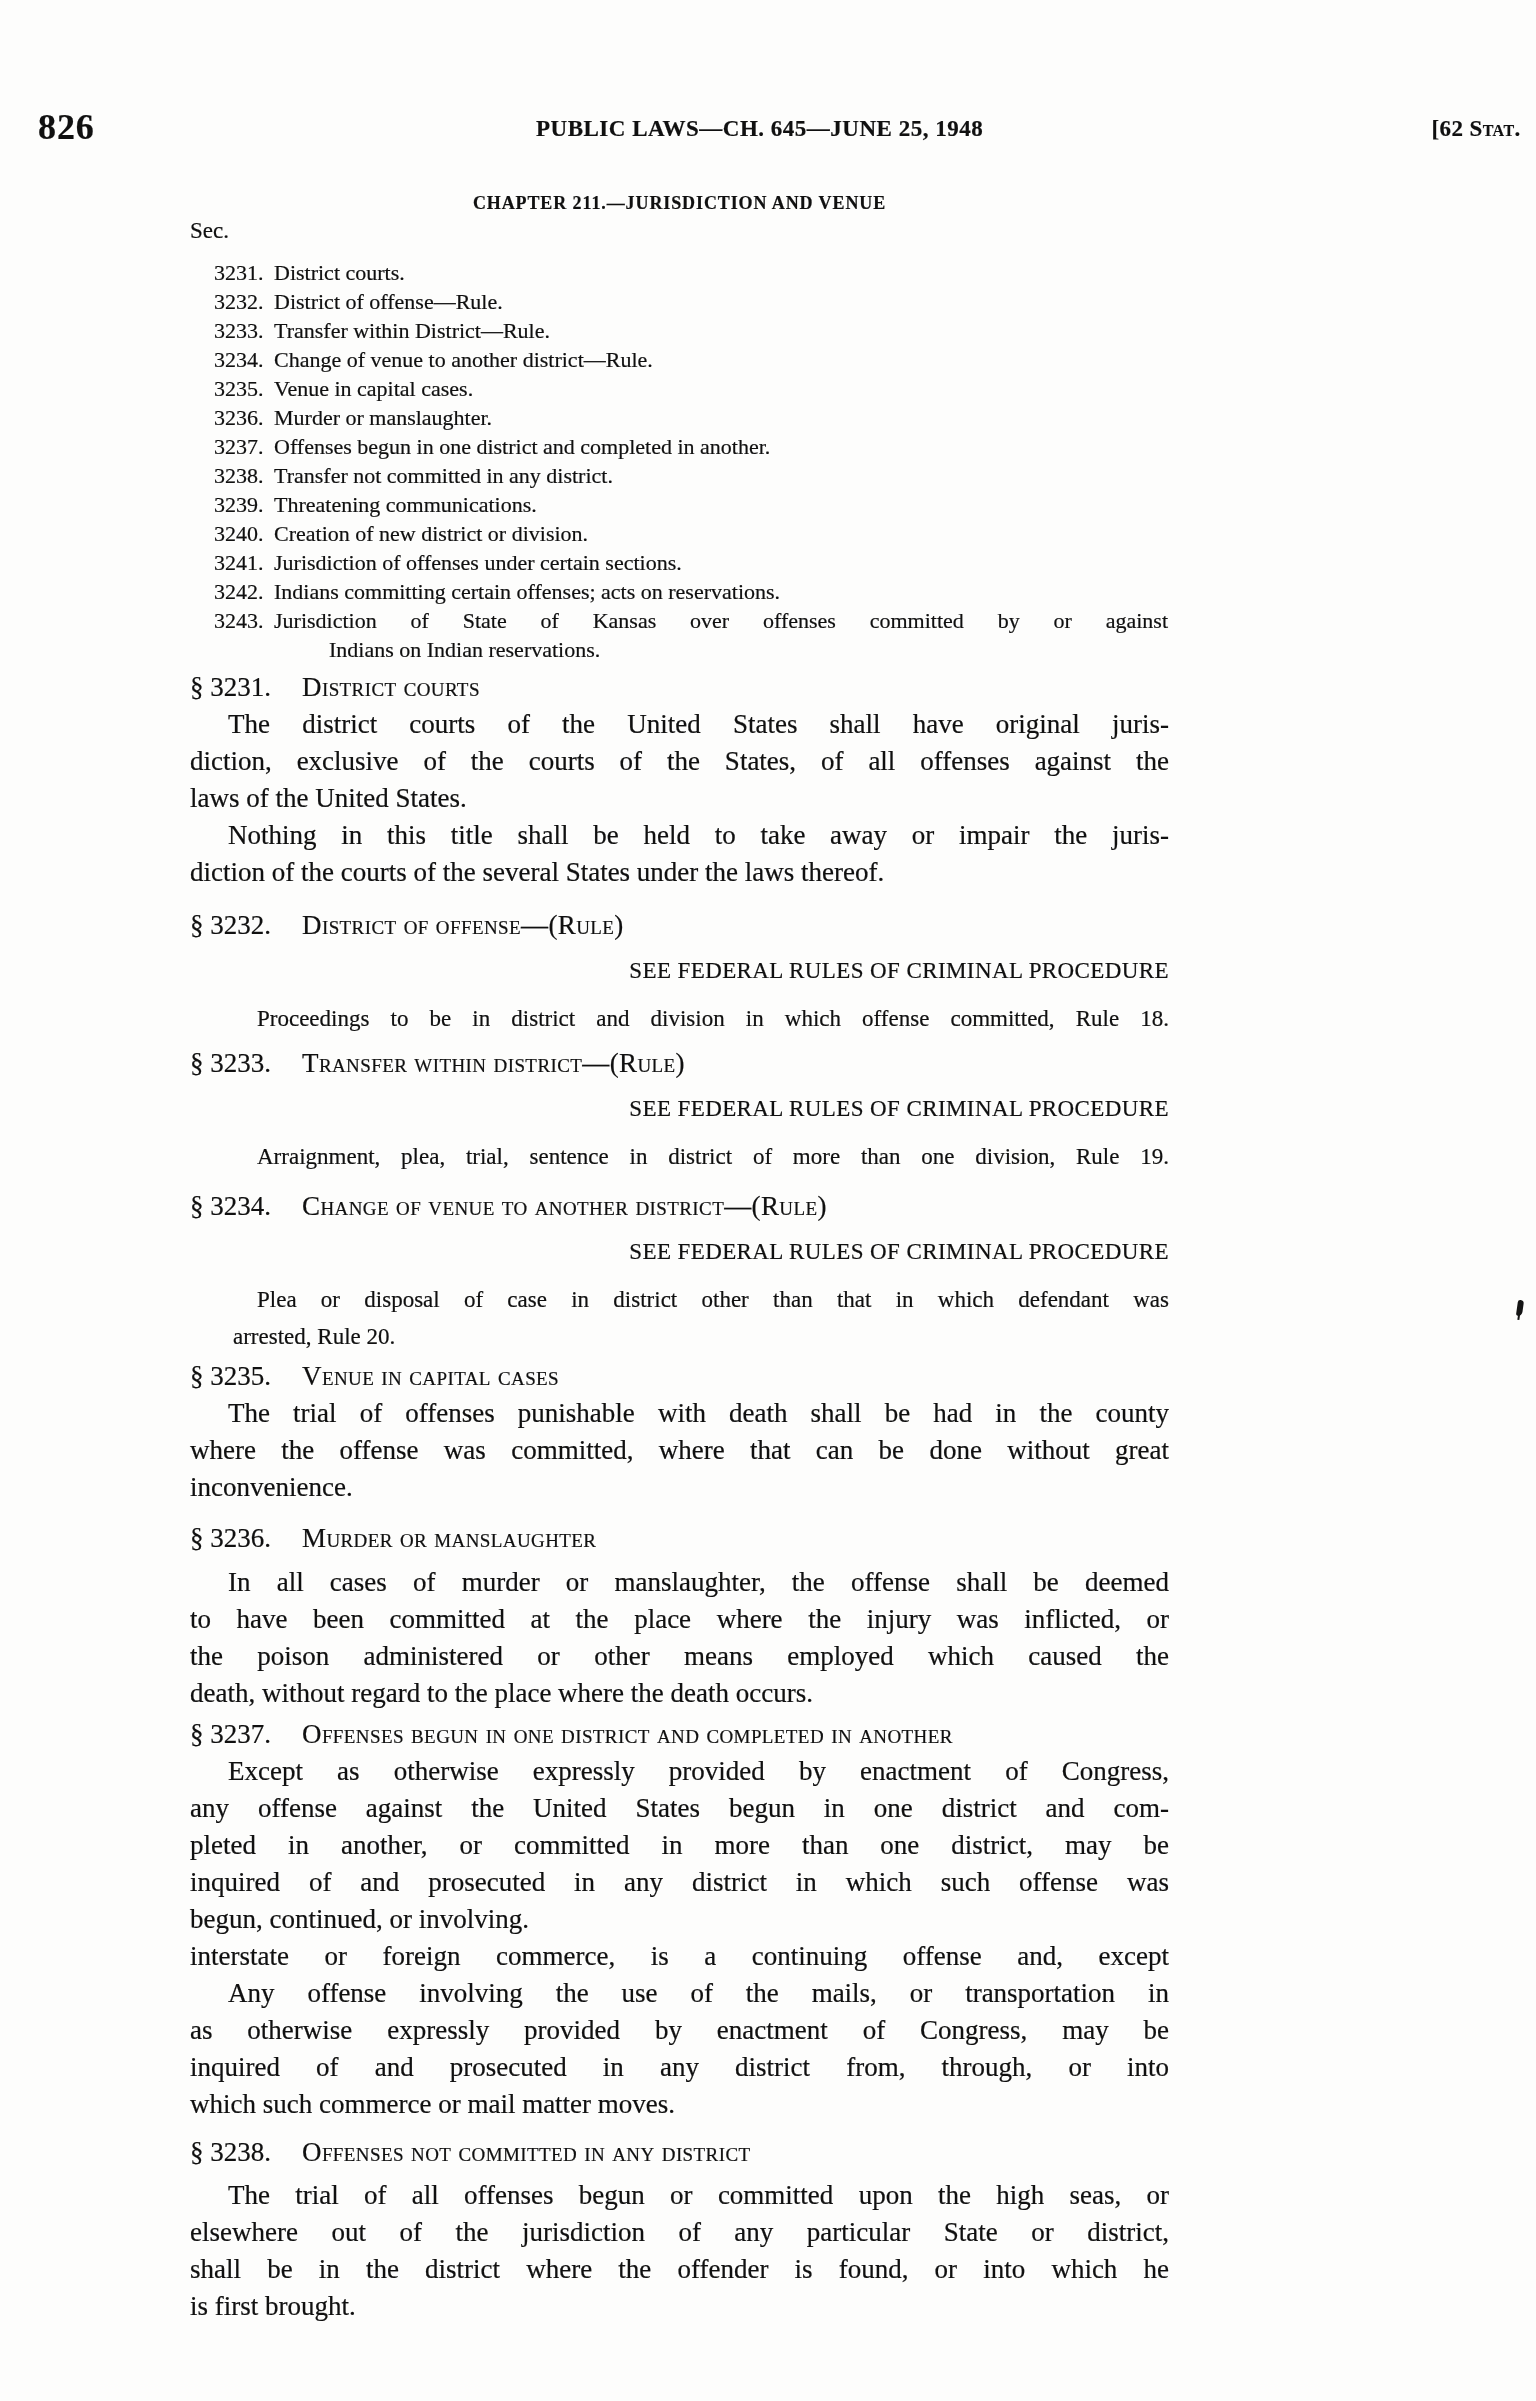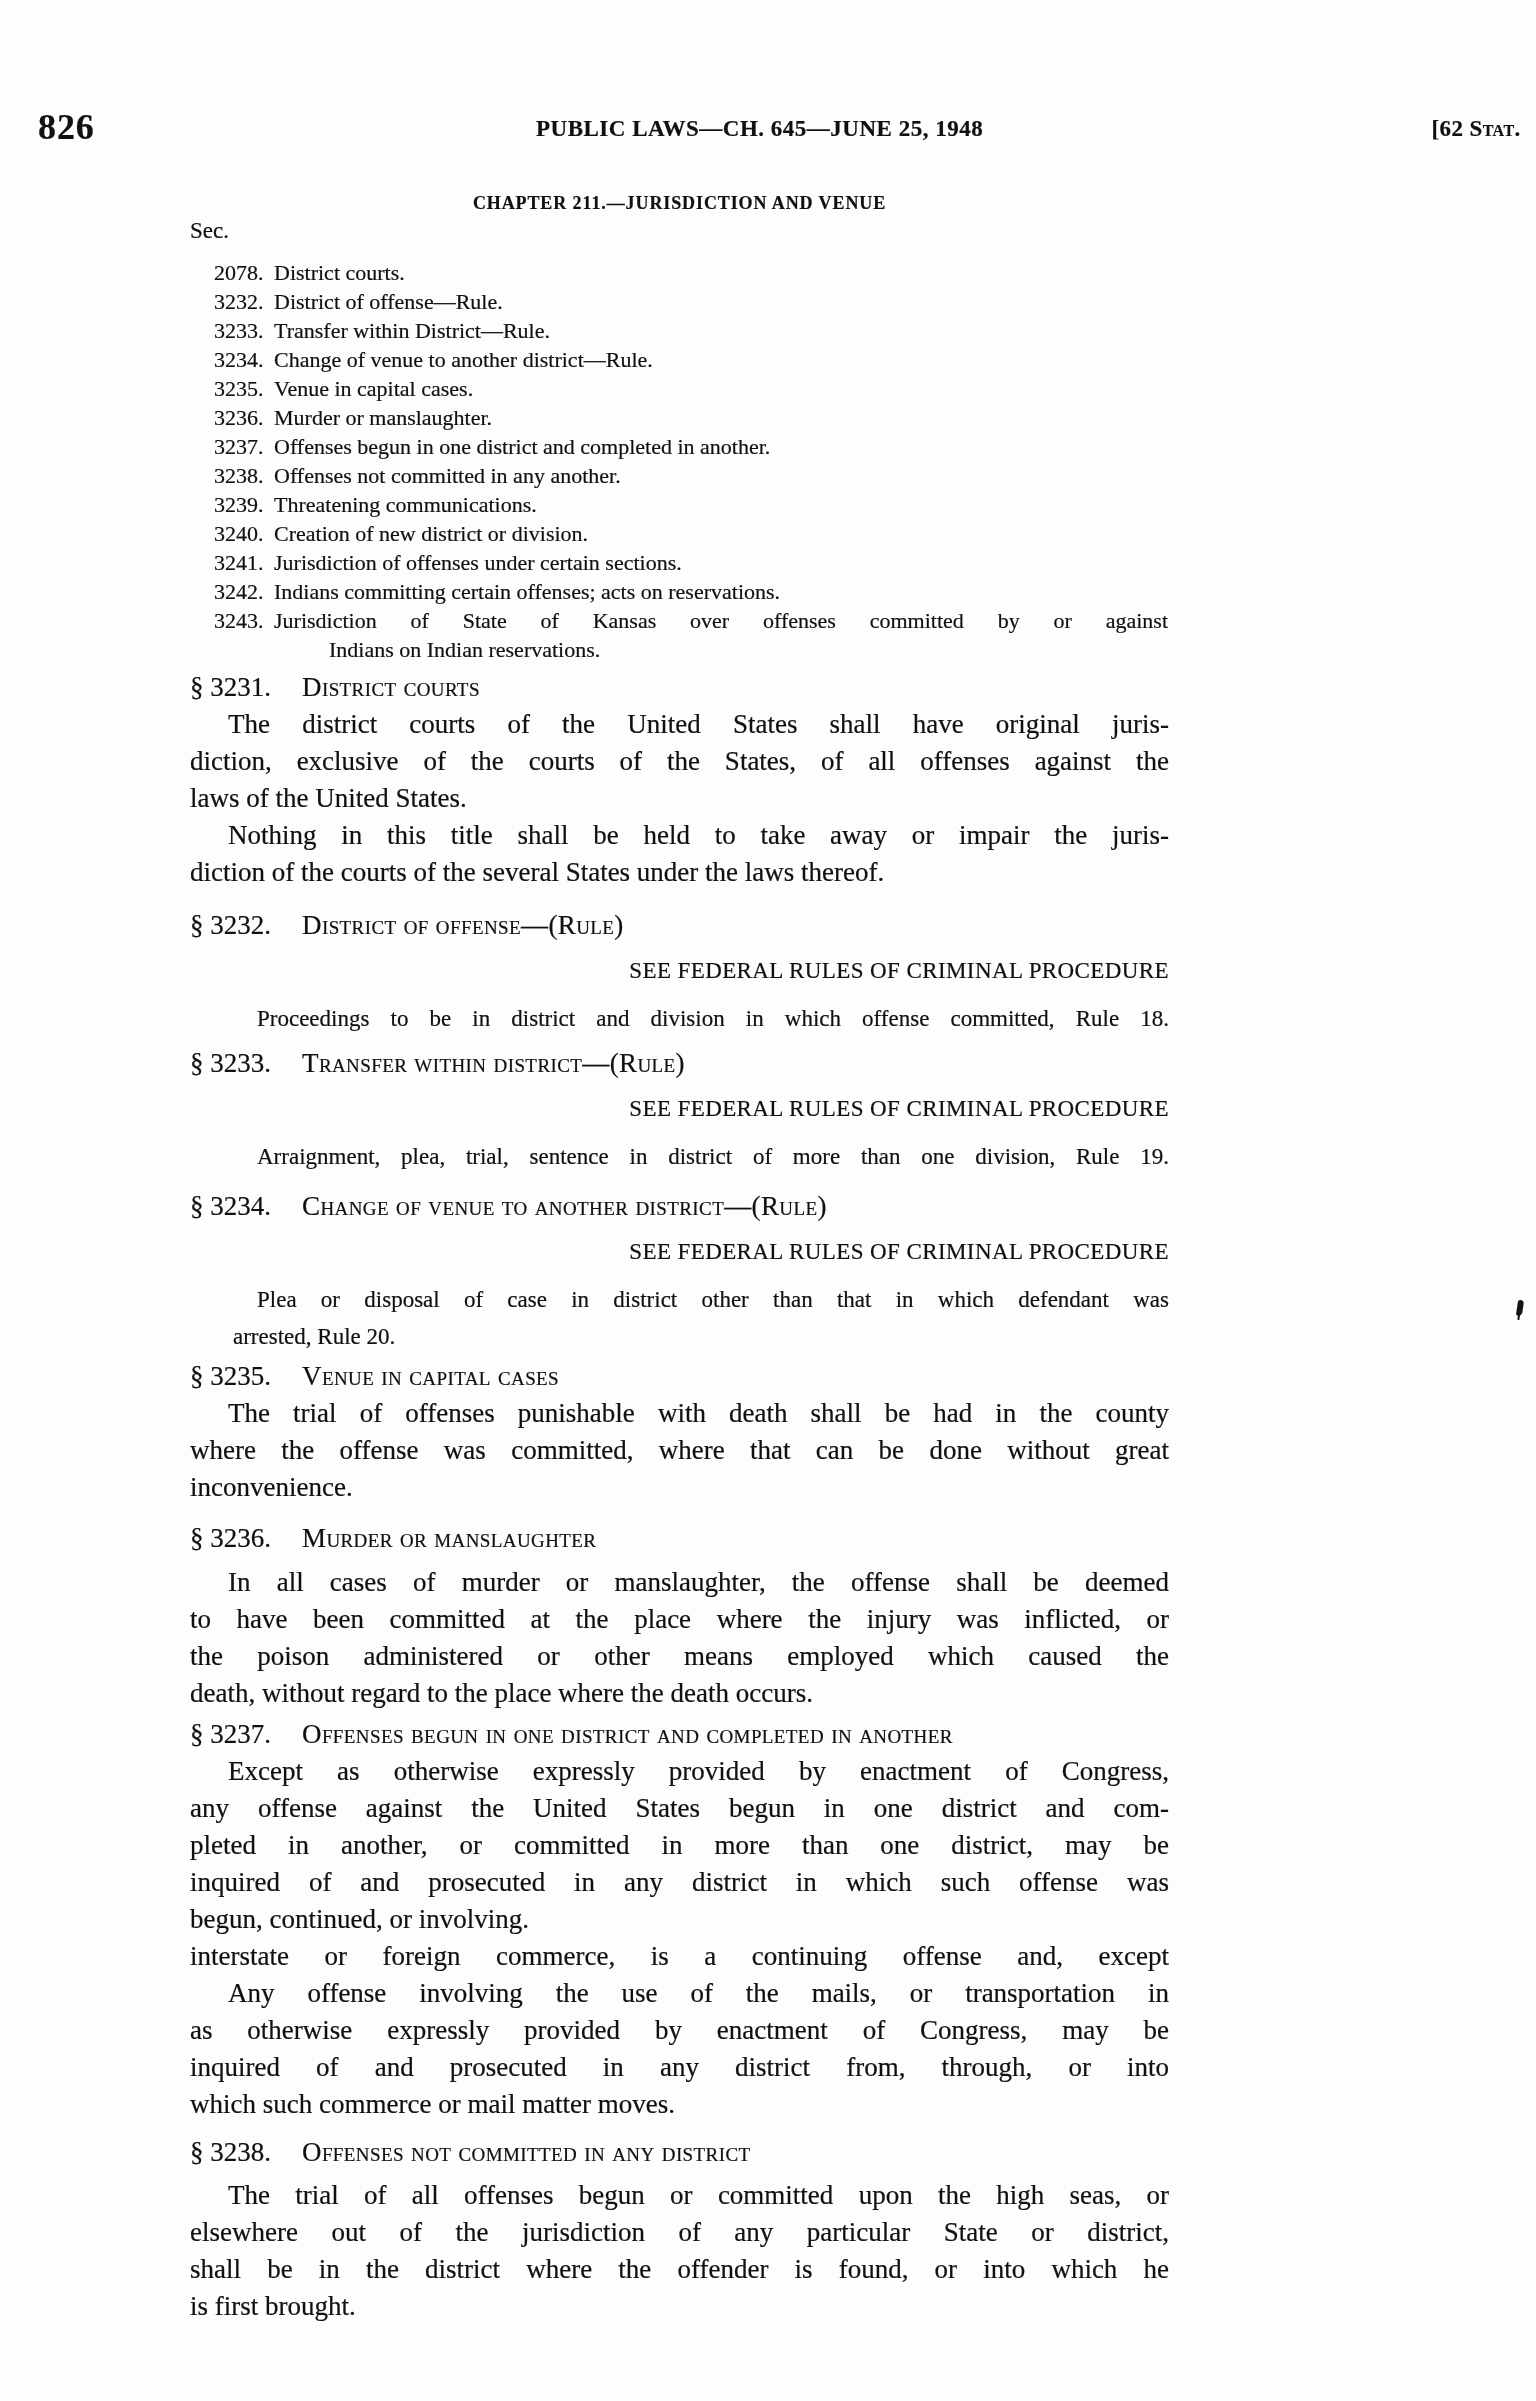--- a/index.html
+++ b/index.html
@@ -77,28 +77,28 @@
 <div class="page">
 
   <div class="pg-num">826</div>
   <div class="run-title">PUBLIC LAWS—CH. 645—JUNE 25, 1948</div>
   <div class="stat-cite sc">[62 Stat.</div>
 
   <div class="chapter">CHAPTER 211.—JURISDICTION AND VENUE</div>
 
   <div class="toc">
     <div class="toc-label">Sec.</div>
-    <div class="toc-row"><span class="toc-num">2078.</span><span class="toc-text">District courts.</span></div>
+    <div class="toc-row"><span class="toc-num">3231.</span><span class="toc-text">District courts.</span></div>
     <div class="toc-row"><span class="toc-num">3232.</span><span class="toc-text">District of offense—Rule.</span></div>
     <div class="toc-row"><span class="toc-num">3233.</span><span class="toc-text">Transfer within District—Rule.</span></div>
     <div class="toc-row"><span class="toc-num">3234.</span><span class="toc-text">Change of venue to another district—Rule.</span></div>
     <div class="toc-row"><span class="toc-num">3235.</span><span class="toc-text">Venue in capital cases.</span></div>
     <div class="toc-row"><span class="toc-num">3236.</span><span class="toc-text">Murder or manslaughter.</span></div>
     <div class="toc-row"><span class="toc-num">3237.</span><span class="toc-text">Offenses begun in one district and completed in another.</span></div>
-    <div class="toc-row"><span class="toc-num">3238.</span><span class="toc-text">Offenses not committed in any another.</span></div>
+    <div class="toc-row"><span class="toc-num">3238.</span><span class="toc-text">Transfer not committed in any district.</span></div>
     <div class="toc-row"><span class="toc-num">3239.</span><span class="toc-text">Threatening communications.</span></div>
     <div class="toc-row"><span class="toc-num">3240.</span><span class="toc-text">Creation of new district or division.</span></div>
     <div class="toc-row"><span class="toc-num">3241.</span><span class="toc-text">Jurisdiction of offenses under certain sections.</span></div>
     <div class="toc-row"><span class="toc-num">3242.</span><span class="toc-text">Indians committing certain offenses; acts on reservations.</span></div>
     <div class="toc-row"><span class="toc-num">3243.</span><span class="toc-text jfull">Jurisdiction of State of Kansas over offenses committed by or against</span></div>
     <div class="toc-cont">Indians on Indian reservations.</div>
   </div>
 
   <section class="sec" style="top:668px">
     <div class="sec-head"><span class="sec-no">§ 3231.</span><span class="sec-title">District courts</span></div>

